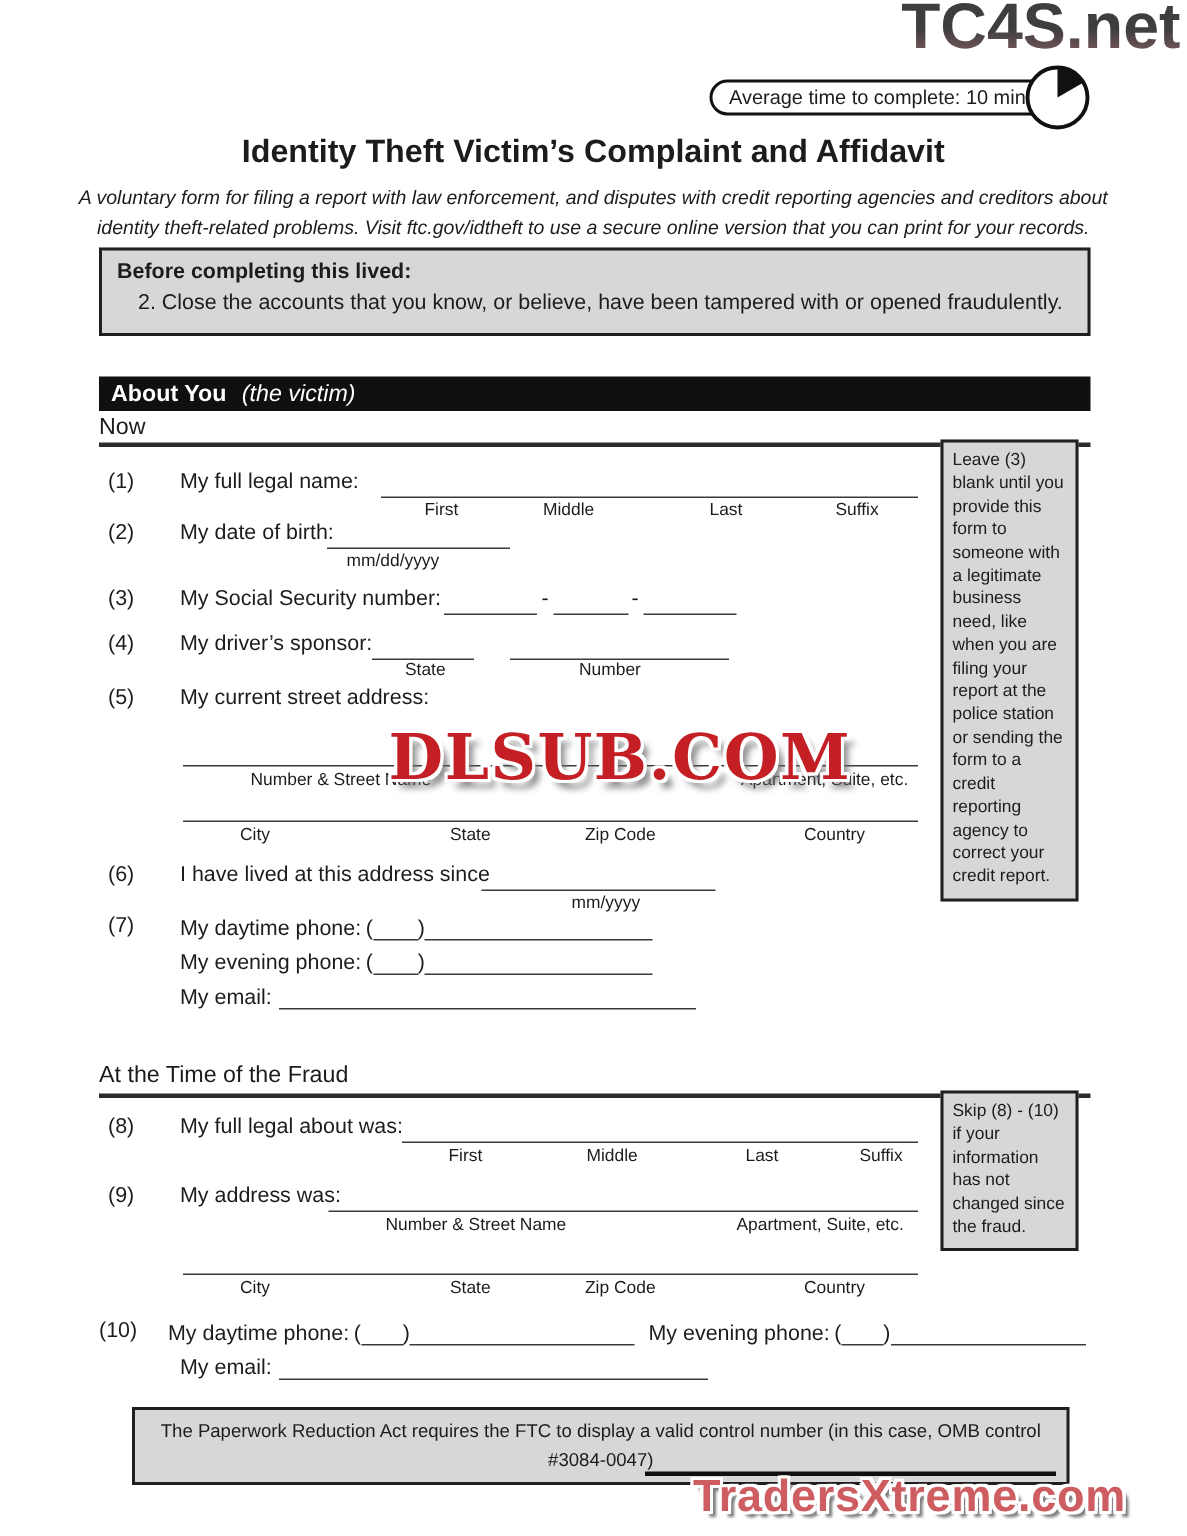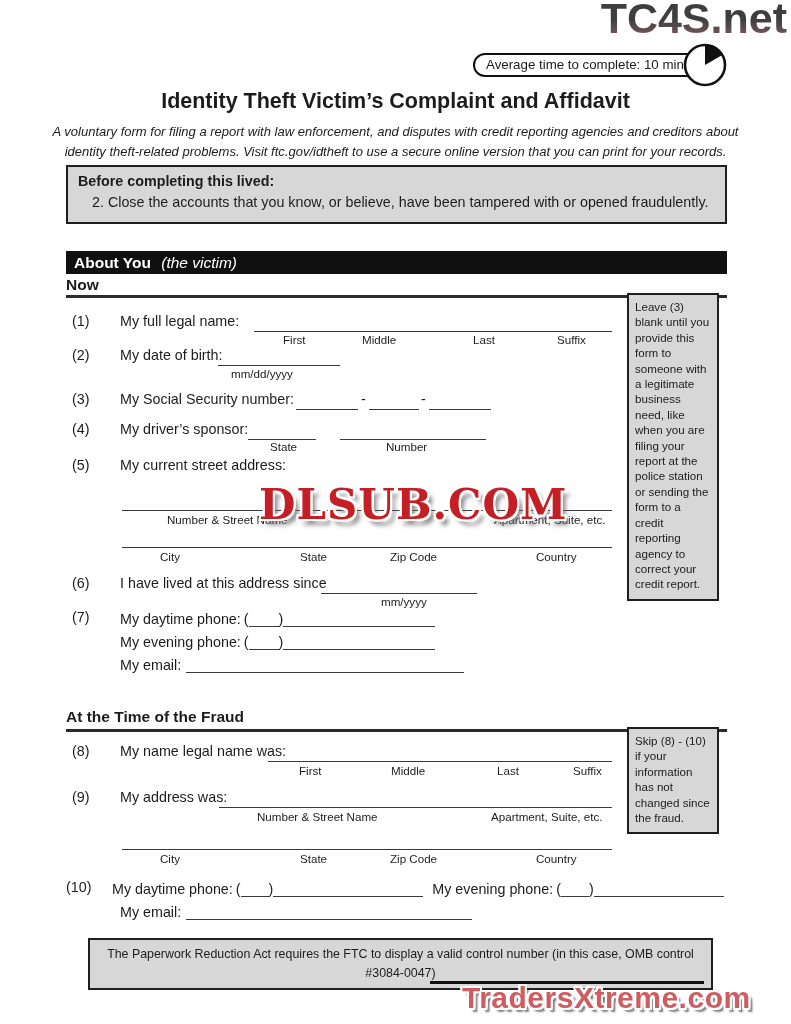--- a/index.html
+++ b/index.html
@@ -40,21 +40,21 @@
   .note1{left:627px;top:293px;}
   .note2{left:627px;top:727px;}
   .pbox{left:88px;top:938px;width:601px;padding:5px 10px 6px;text-align:center;
         font-size:12.4px;line-height:1.5;}
 
   
   .bar{position:absolute;left:66px;top:251px;width:653px;height:23px;background:#101010;
         color:#fff;font-size:15.5px;line-height:23px;padding-left:8px;}
   .bar .bold{font-weight:bold;}
   .bar .ital{font-style:italic;font-weight:normal;margin-left:6px;}
-  .h2{position:absolute;font-size:15.5px;font-weight:bold;}
+  .h2{position:absolute;font-size:15.5px;font-weight:normal;}
   .rule{position:absolute;height:2.5px;background:#2b2b2b;z-index:1;}
 
   
   .num,.lbl{position:absolute;font-size:14.3px;white-space:nowrap;}
   .sub{position:absolute;font-size:11.6px;white-space:nowrap;}
   .ul{position:absolute;height:16px;border-bottom:1.8px solid #3a3a3a;}
   .frow{position:absolute;display:flex;align-items:flex-end;font-size:14.3px;
         white-space:nowrap;height:18px;}
   .frow .iul{border-bottom:1.8px solid #3a3a3a;height:16px;display:inline-block;}
   .frow .p{margin-left:3px;}
@@ -159,21 +159,21 @@
     <span>My email:</span>
     <span class="iul" style="width:278px;margin-left:5px"></span>
   </div>
 
   <div class="h2" style="left:66px;top:708px">At the Time of the Fraud</div>
   <div class="rule" style="left:66px;top:729px;width:661px"></div>
 
   <div class="graybox note note2">Skip (8) - (10) if your information has not changed since the fraud.</div>
 
   <div class="num" style="left:72px;top:743px">(8)</div>
-  <div class="lbl" style="left:120px;top:743px">My name legal name was:</div>
+  <div class="lbl" style="left:120px;top:743px">My full legal about was:</div>
   <div class="ul" style="left:268px;top:745px;width:344px"></div>
   <div class="sub" style="left:299px;top:764px">First</div>
   <div class="sub" style="left:391px;top:764px">Middle</div>
   <div class="sub" style="left:497px;top:764px">Last</div>
   <div class="sub" style="left:573px;top:764px">Suffix</div>
 
   <div class="num" style="left:72px;top:789px">(9)</div>
   <div class="lbl" style="left:120px;top:789px">My address was:</div>
   <div class="ul" style="left:219px;top:791px;width:393px"></div>
   <div class="sub" style="left:257px;top:810px">Number &amp; Street Name</div>

